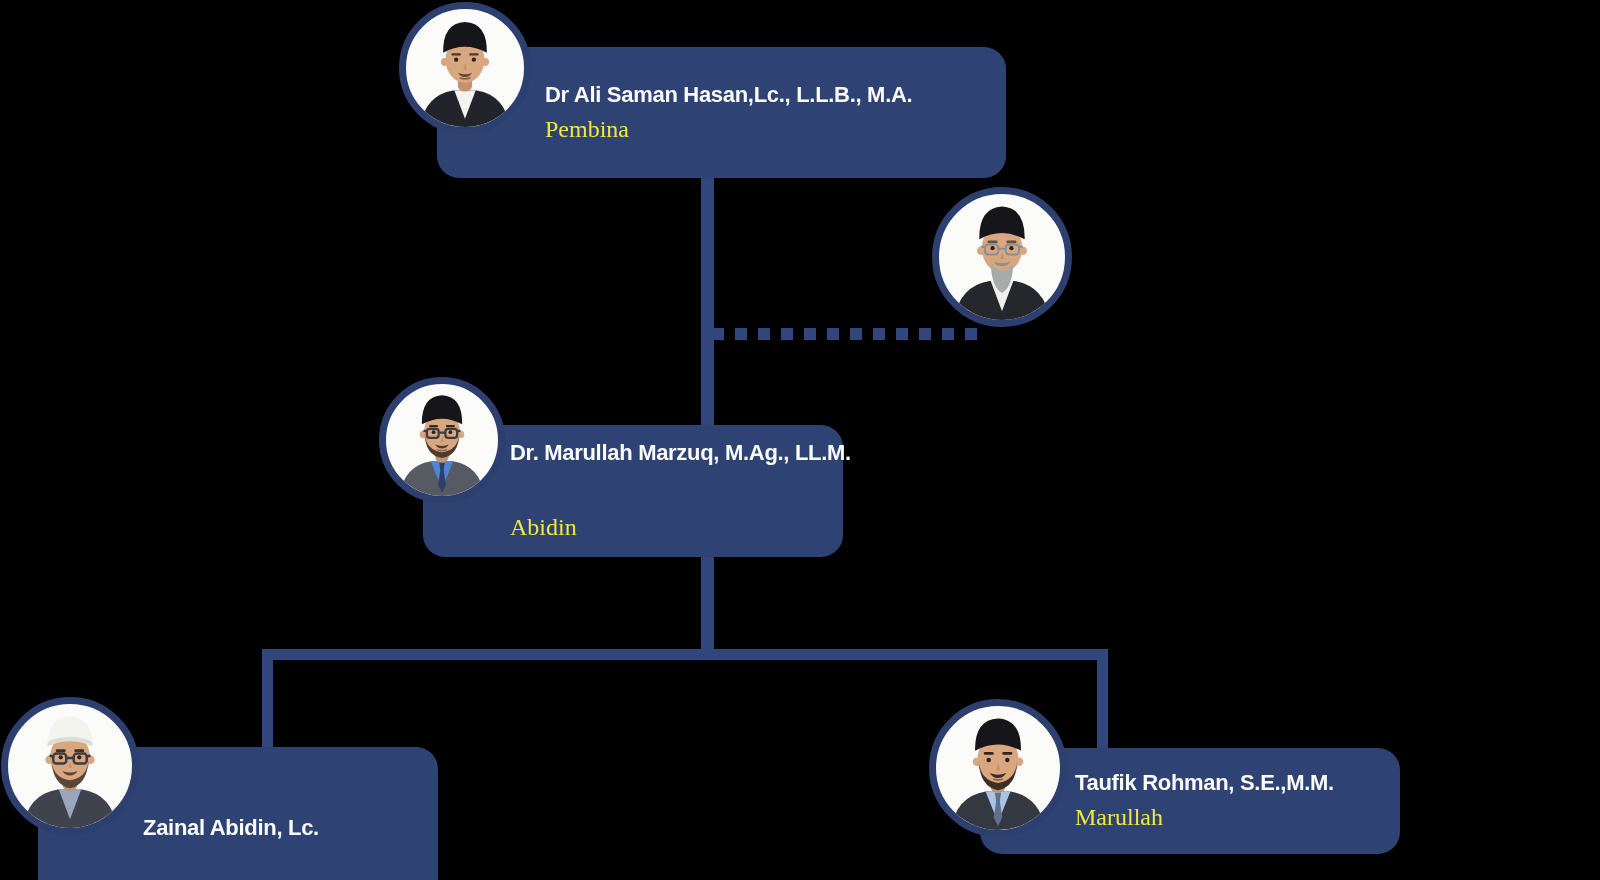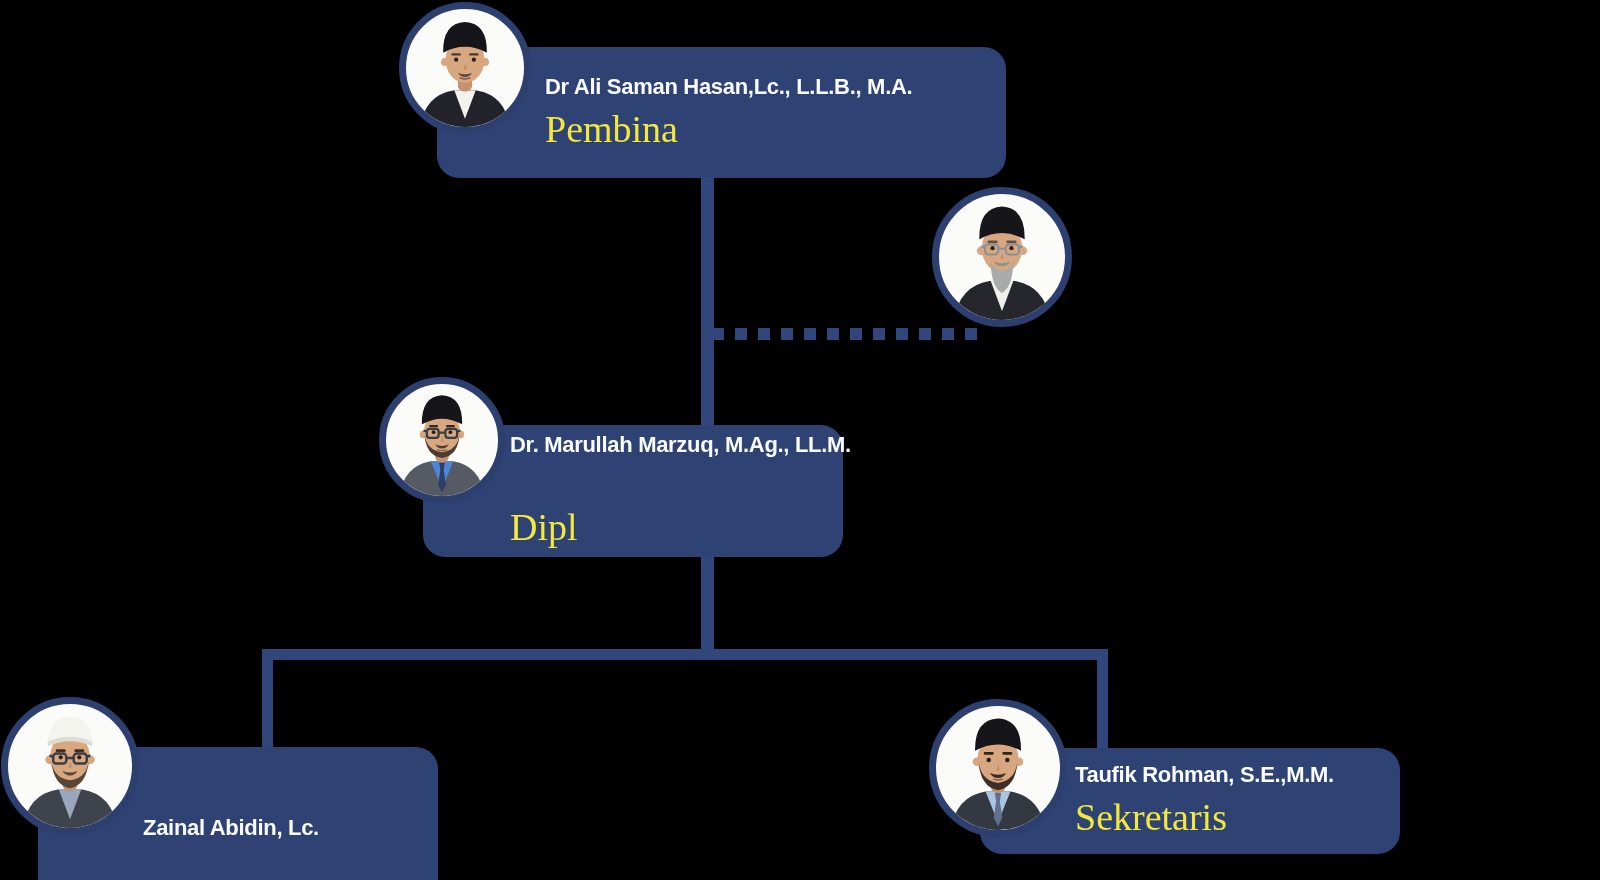--- a/index.html
+++ b/index.html
@@ -28,21 +28,21 @@
     display:flex;flex-direction:column;justify-content:center;
     box-sizing:border-box;
     z-index:2;
   }
   .member-name{
     font-weight:700;font-size:22px;line-height:1.15;
     letter-spacing:-0.3px;color:var(--name);white-space:nowrap;
   }
   .member-role{
     font-family:"Liberation Serif",serif;
-    font-size:38px;line-height:1.15;color:var(--role);
+    font-size:24px;line-height:1.15;color:var(--role);
     margin-top:9px;white-space:nowrap;
   }
   .avatar{
     position:absolute;border-radius:50%;
     background:#fbfbfa;border:7px solid var(--circle-border);
     overflow:hidden;box-sizing:border-box;z-index:3;
   }
   .avatar svg{display:block;width:100%;height:100%;}
 
   
@@ -122,21 +122,21 @@
           <path d="M63.5 42.5 L66.5 41.5"></path>
       </g>
       <path d="M48.6 51.5 L51.4 51.5 L50.4 46.5 Z" fill="#c08f69"></path>
       <path d="M43.5 53.5 Q50 56.4 56.5 53.5 Q54.5 57.4 50 57.4 Q45.5 57.4 43.5 53.5 Z" fill="#8d9190"></path>
       <path d="M41 54 Q41.5 74 50 78.5 Q58.5 74 59 54 Q55 61 50 61 Q45 61 41 54 Z" fill="#a7abaa"></path>
     </svg>
   </div>
 
   <div class="node" id="node-ketua">
     <div class="member-name">Dr. Marullah Marzuq, M.Ag., LL.M.</div>
-    <div class="member-role">Dipl</div>
+    <div class="member-role">Abidin</div>
   </div>
   <div class="avatar" id="avatar-ketua">
     <svg viewBox="0 0 100 100" aria-hidden="true">
       <path d="M12 100 Q16 73 40 69 L60 69 Q84 73 88 100 Z" fill="#565b63"></path>
       <polygon points="40,69 60,69 50,94" fill="#4d86d8"></polygon>
       <polygon points="47.5,70 52.5,70 51.5,77 53.5,90 50,97 46.5,90 48.5,77" fill="#2e3f63"></polygon>
       <rect x="44" y="56" width="12" height="14" rx="5" fill="#c4926e"></rect>
       <ellipse cx="50" cy="43" rx="16" ry="19.5" fill="#d8a67f"></ellipse>
       <circle cx="33.5" cy="45" r="3.4" fill="#d8a67f"></circle>
         <circle cx="66.5" cy="45" r="3.4" fill="#d8a67f"></circle>
@@ -184,21 +184,21 @@
           <path d="M63.5 42.5 L66.5 41.5"></path>
       </g>
       <path d="M48.6 51.5 L51.4 51.5 L50.4 46.5 Z" fill="#c08f69"></path>
       <path d="M44 54 Q50 56.6 56 54 Q54 57.6 50 57.6 Q46 57.6 44 54 Z" fill="#584639"></path>
       <path d="M35 45 Q36 65 50 68 Q64 65 65 45 Q64 59.5 50 61.5 Q36 59.5 35 45 Z" fill="#584639"></path>
     </svg>
   </div>
 
   <div class="node" id="node-bendahara">
     <div class="member-name">Taufik Rohman, S.E.,M.M.</div>
-    <div class="member-role">Sekretaris</div>
+    <div class="member-role">Marullah</div>
   </div>
   <div class="avatar" id="avatar-bendahara">
     <svg viewBox="0 0 100 100" aria-hidden="true">
       <path d="M12 100 Q16 73 40 69 L60 69 Q84 73 88 100 Z" fill="#343841"></path>
       <polygon points="40,69 60,69 50,94" fill="#aac4e4"></polygon>
       <polygon points="47.5,70 52.5,70 51.5,77 53.5,90 50,97 46.5,90 48.5,77" fill="#61708c"></polygon>
       <rect x="44" y="56" width="12" height="14" rx="5" fill="#c4926e"></rect>
       <ellipse cx="50" cy="43" rx="16.5" ry="19.5" fill="#d8a67f"></ellipse>
       <circle cx="33" cy="45" r="3.4" fill="#d8a67f"></circle>
         <circle cx="67" cy="45" r="3.4" fill="#d8a67f"></circle>

